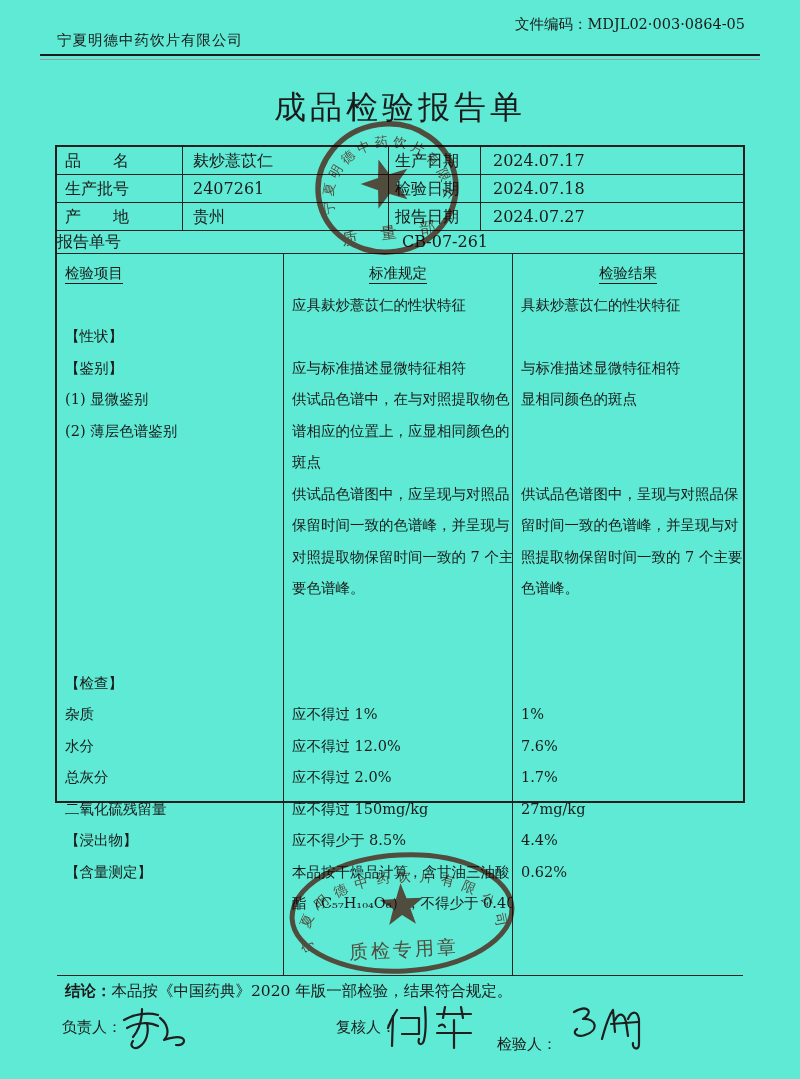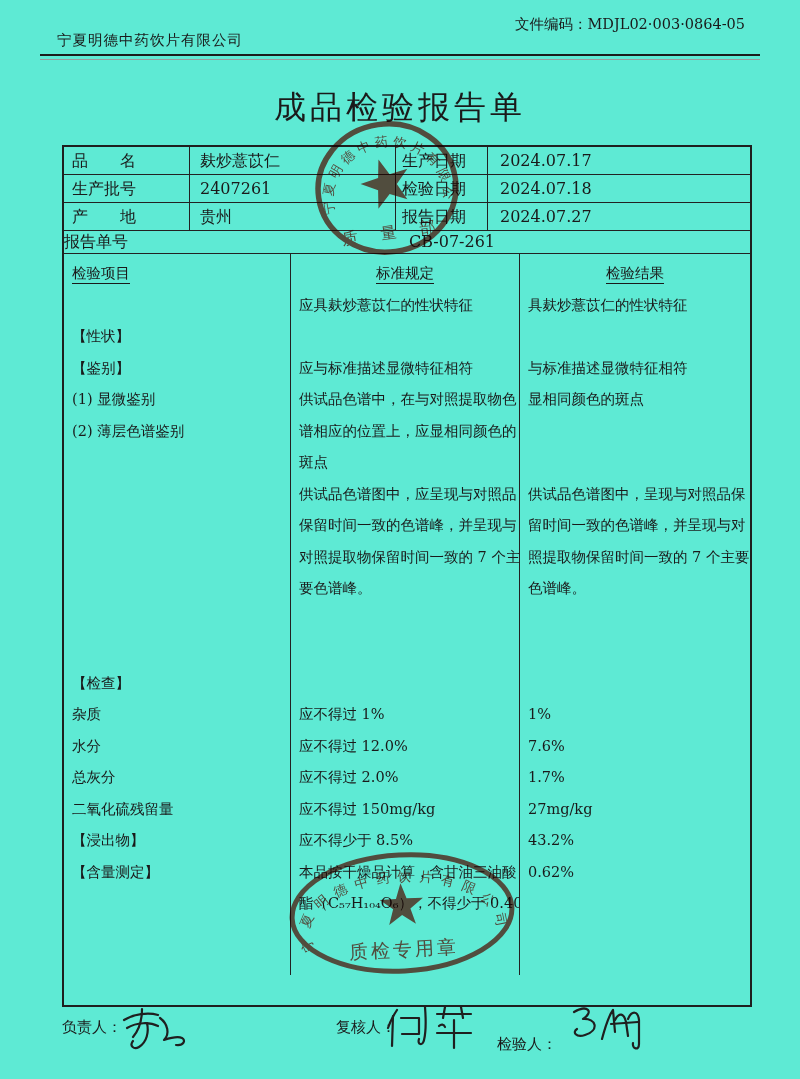--- a/index.html
+++ b/index.html
@@ -8,21 +8,21 @@
 
   
   .hdr-left{position:absolute;left:57px;top:31px;font-size:14.5px;letter-spacing:1px;}
   .hdr-right{position:absolute;right:55px;top:15px;font-size:14.5px;}
   .hdr-rule{position:absolute;left:40px;right:40px;top:54px;height:3px;
             border-top:2px solid #1c1c1c;border-bottom:1px solid #9a9a9a;}
   .title{position:absolute;left:0;right:0;top:86px;margin:0;text-align:center;
          font-size:32px;font-weight:normal;letter-spacing:4px;}
 
   
-  .tbl{position:absolute;left:62px;top:145px;width:690px;height:862px;
+  .tbl{position:absolute;left:55px;top:145px;width:690px;height:658px;
        border:2px solid #1f1f1f;box-sizing:border-box;display:flex;flex-direction:column;}
   .irow{display:grid;grid-template-columns:126px 206px 92px 1fr;height:28px;
         line-height:27px;font-size:16px;border-bottom:1.4px solid #222;box-sizing:border-box;}
   .irow .cell{box-sizing:border-box;overflow:hidden;white-space:nowrap;}
   .irow .c-l1{padding-left:8px;border-right:1.4px solid #222;}
   .irow .c-v1{padding-left:10px;border-right:1.4px solid #222;}
   .irow .c-l2{padding-left:6px;border-right:1.4px solid #222;}
   .irow .c-v2{padding-left:12px;}
   .irow4{display:grid;grid-template-columns:335px 1fr;height:23px;line-height:22px;
          font-size:16px;border-bottom:1.4px solid #222;box-sizing:border-box;}
@@ -157,27 +157,30 @@
             <div class="tline">留时间一致的色谱峰，并呈现与对</div>
             <div class="tline">照提取物保留时间一致的 7 个主要</div>
             <div class="tline">色谱峰。</div>
             <div class="tline"></div>
             <div class="tline"></div>
             <div class="tline"></div>
             <div class="tline">1%</div>
             <div class="tline">7.6%</div>
             <div class="tline">1.7%</div>
             <div class="tline">27mg/kg</div>
-            <div class="tline">43.2%</div>
+            <div class="tline">4.4%</div>
             <div class="tline">0.62%</div>
             <div class="tline"></div>
           </div>
       </div>
     </div>
 
+    <div class="concl">
+      <span class="lbl">结论：</span><span>本品按《中国药典》2020 年版一部检验，结果符合规定。</span>
+    </div>
   </div>
 
   <svg class="stamp" style="left:308px;top:112px;" width="158" height="152" viewBox="0 0 158 152">
     <g transform="rotate(-8 79 76)" fill="#d5372c" stroke="none">
       <ellipse cx="79" cy="76" rx="69" ry="64" fill="none" stroke="#d5372c" stroke-width="5.5"></ellipse>
       <path id="arcTop" d="M 24,96 A 56,52 0 1 1 134,96" fill="none" stroke="none"></path>
       <text font-size="13" fill="#d5372c">
         <textPath href="#arcTop" startOffset="2" textLength="204">宁夏明德中药饮片有限公司</textPath>
       </text>
       <path transform="translate(79,72) scale(1.08) rotate(-10)" d="M0,-24 L5.6,-7.8 L22.8,-7.4 L9.1,3.0 L14.1,19.4 L0,9.6 L-14.1,19.4 L-9.1,3.0 L-22.8,-7.4 L-5.6,-7.8 Z"></path>

